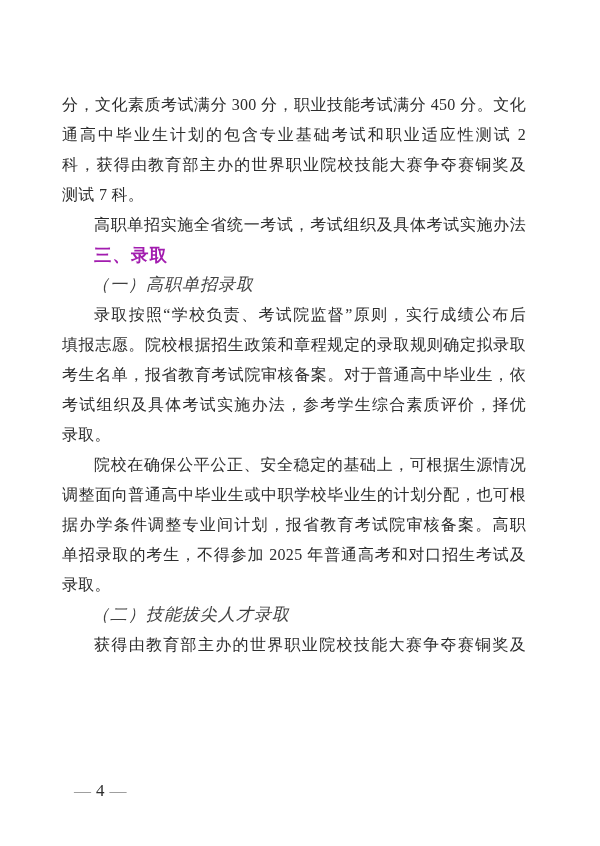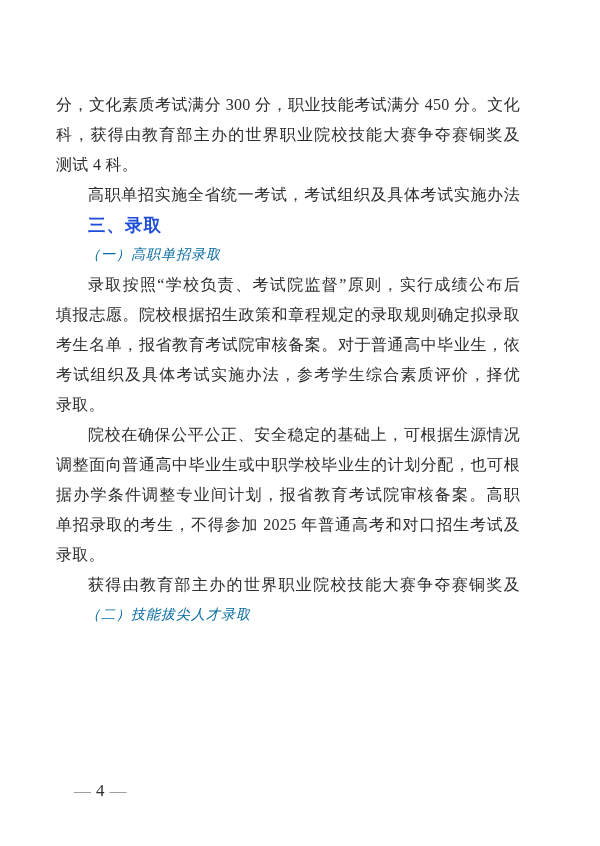--- a/index.html
+++ b/index.html
@@ -11,21 +11,21 @@
     position: relative;
     width: 600px;
     height: 846px;
     background: #ffffff;
     overflow: hidden;
     font-family: "Liberation Serif", serif;
     color: #2d2d2d;
   }
   .content {
     position: absolute;
-    left: 56px;
+    left: 62px;
     top: 90px;
     width: 464px;
   }
   .line {
     height: 30px;
     line-height: 30px;
     font-size: 16px;
     letter-spacing: 0.3px;
     overflow: hidden;
   }
@@ -35,30 +35,30 @@
     text-align-last: justify;
   }
   
   .in {
     padding-left: 32px;
   }
   .heading {
     font-family: Liberation Sans, sans-serif;
     font-weight: bold;
     font-size: 17.5px;
-    color: #1d4ed8;
+    color: #a21caf;
     padding-left: 32px;
     letter-spacing: 1px;
   }
   .subheading {
     font-style: italic;
-    font-size: 14px;
+    font-size: 17px;
     padding-left: 30px;
     letter-spacing: 1px;
-    color: #0369a1;
+    color: #404040;
   }
   .footer {
     position: absolute;
     left: 74px;
     top: 776px;
     height: 30px;
     line-height: 30px;
     font-size: 17px;
   }
   .footer .dash {
@@ -69,43 +69,44 @@
     padding: 0 5px;
   }
 </style>
 </head>
 <body>
 
 <div class="page">
   <div class="content">
 
     <div class="line j">分，文化素质考试满分 300 分，职业技能考试满分 450 分。文化</div>
+    <div class="line j">通高中毕业生计划的包含专业基础考试和职业适应性测试 2</div>
     <div class="line j">科，获得由教育部主办的世界职业院校技能大赛争夺赛铜奖及</div>
-    <div class="line">测试 4 科。</div>
+    <div class="line">测试 7 科。</div>
 
     <div class="line j in">高职单招实施全省统一考试，考试组织及具体考试实施办法</div>
 
     <div class="line heading">三、录取</div>
 
     <div class="line subheading">（一）高职单招录取</div>
 
     <div class="line j in">录取按照“学校负责、考试院监督”原则，实行成绩公布后</div>
     <div class="line j">填报志愿。院校根据招生政策和章程规定的录取规则确定拟录取</div>
     <div class="line j">考生名单，报省教育考试院审核备案。对于普通高中毕业生，依</div>
     <div class="line j">考试组织及具体考试实施办法，参考学生综合素质评价，择优</div>
     <div class="line">录取。</div>
 
     <div class="line j in">院校在确保公平公正、安全稳定的基础上，可根据生源情况</div>
     <div class="line j">调整面向普通高中毕业生或中职学校毕业生的计划分配，也可根</div>
     <div class="line j">据办学条件调整专业间计划，报省教育考试院审核备案。高职</div>
     <div class="line j">单招录取的考生，不得参加 2025 年普通高考和对口招生考试及</div>
     <div class="line">录取。</div>
 
+    <div class="line subheading">（二）技能拔尖人才录取</div>
+
     <div class="line j in">获得由教育部主办的世界职业院校技能大赛争夺赛铜奖及</div>
-
-    <div class="line subheading">（二）技能拔尖人才录取</div>
 
   </div>
 
   <div class="footer">
     <span class="dash">—</span><span class="num">4</span><span class="dash">—</span>
   </div>
 </div>
 
 </body></html>

